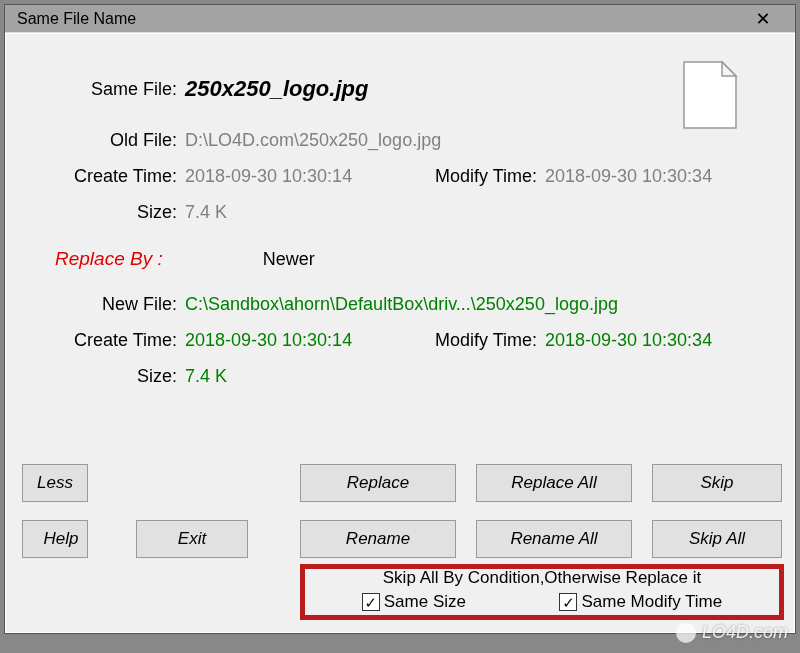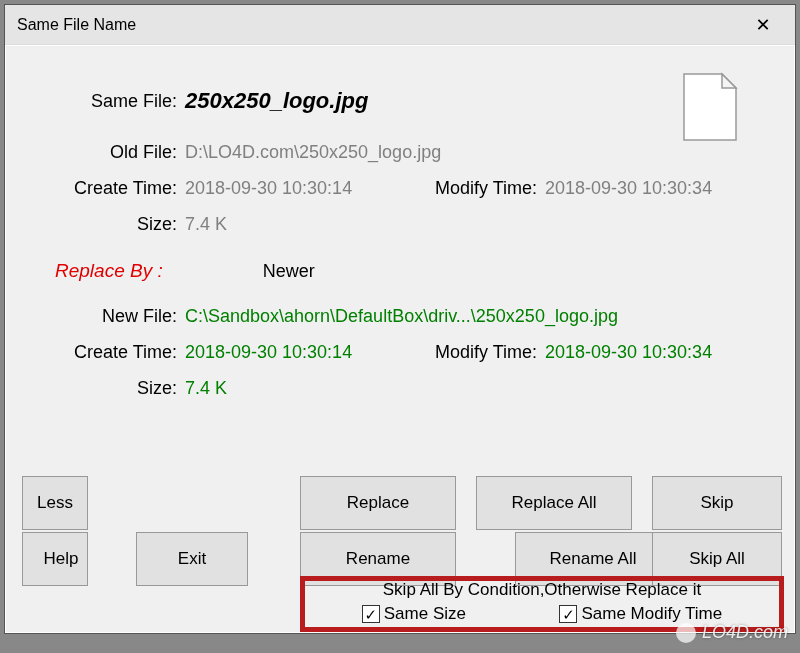--- a/index.html
+++ b/index.html
@@ -18,26 +18,26 @@
   left: 4px;
   top: 4px;
   width: 792px;
   height: 630px;
   background: #fff;
   border: 1px solid #555;
   display: flex;
   flex-direction: column;
 }
 .titlebar {
-  height: 40px;
+  height: 28px;
   display: flex;
   align-items: center;
   padding: 0 10px 0 12px;
   border-bottom: 1px solid #ddd;
-  background: #e5e5e5;
+  background: #a3a3a3;
 }
 .titlebar-title {
   font-size: 16px;
   color: #000;
   flex: 1;
 }
 .close-x {
   width: 44px;
   text-align: center;
   font-size: 18px;
@@ -90,32 +90,33 @@
 .file-icon svg { width: 100%; height: 100%; }
 .btn {
   background: #e1e1e1;
   border: 1px solid #999;
   font-size: 17px;
   text-align: center;
   cursor: pointer;
   display: flex;
   align-items: center;
   justify-content: center;
-  height: 54px;
+  height: 38px;
+  font-style: italic;
 }
 .btn-row1 { position: absolute; top: 430px; left: 0; right: 0; }
 .btn-row2 { position: absolute; top: 486px; left: 0; right: 0; }
 .btn-less { position:absolute; left: 16px; width: 66px;}
 .btn-help { position:absolute; left: 16px; width: 66px; padding-left: 12px;}
 .btn-exit { position:absolute; left: 130px; width: 112px; align-items: center;}
 .btn-replace { position:absolute; left: 294px; width: 156px;}
 .btn-replaceall { position:absolute; left: 470px; width: 156px; justify-content: center;}
 .btn-skip { position:absolute; left: 646px; width: 130px;}
 .btn-rename { position:absolute; left: 294px; width: 156px;}
-.btn-renameall { position:absolute; left: 470px; width: 156px; margin-left: 39px;}
+.btn-renameall { position:absolute; left: 470px; width: 156px;}
 .btn-skipall { position:absolute; left: 646px; width: 130px;}
 .cond-group {
   position: absolute;
   left: 294px;
   top: 530px;
   width: 484px;
   height: 56px;
   border: 5px solid #b91c1c;
   padding: 0 10px;
 }

